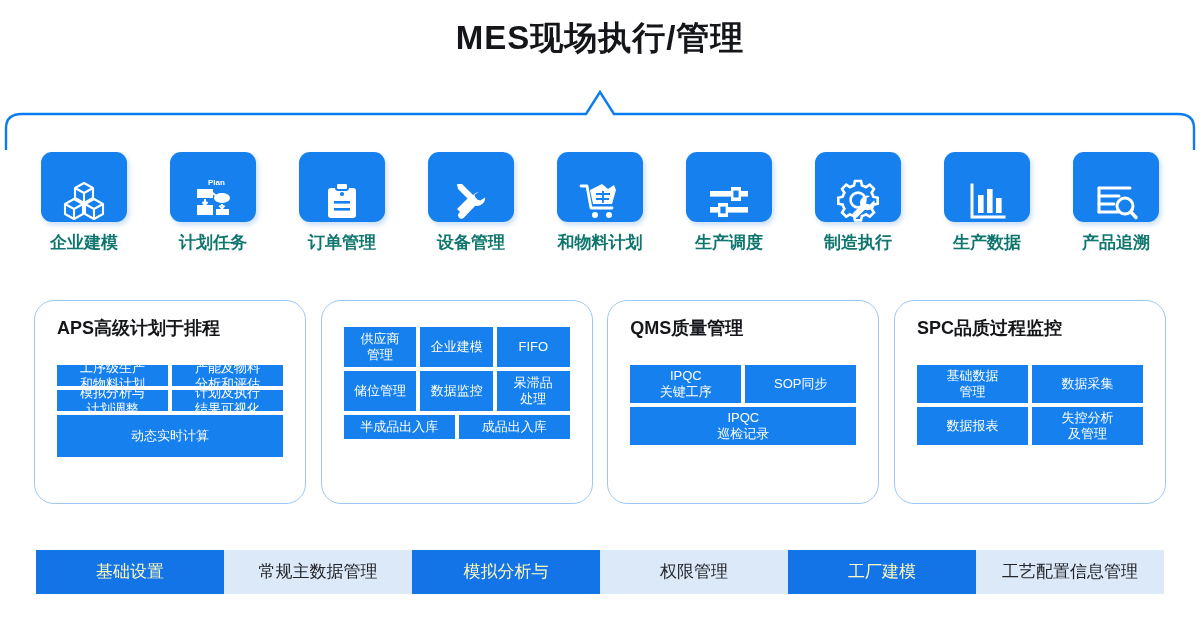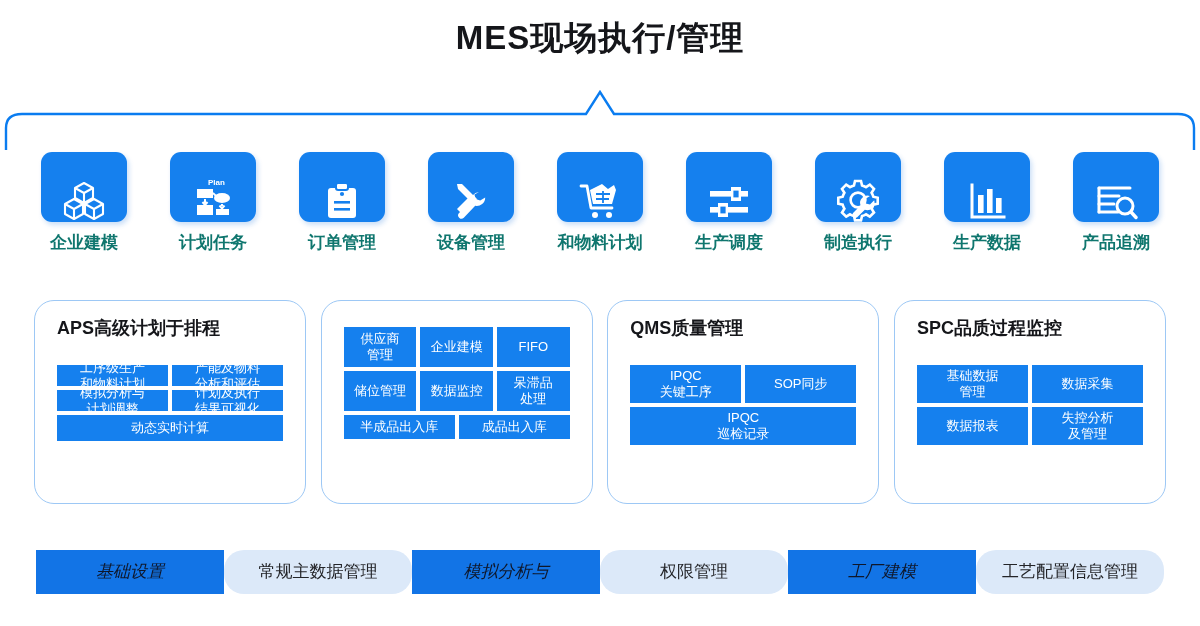--- a/index.html
+++ b/index.html
@@ -109,21 +109,21 @@
     line-height: 16px;
     text-align: center;
     display: flex;
     align-items: center;
     justify-content: center;
     padding: 4px 2px;
     white-space: pre-line;
     flex: 1 1 0;
   }
   .card-aps .cell { height: 21px; }
-  .card-aps .cell.wide { height: 26px; }
+  .card-aps .cell.wide { height: 42px; }
   .card-wms .cell { height: 40px; }
   .card-wms .cell.wide { height: 24px; }
   .card-qms .cell { height: 38px; }
   .card-spc .cell { height: 38px; }
 
   
   #bottom-bar {
     position: absolute;
     left: 36px; top: 550px;
     width: 1128px; height: 44px;
@@ -131,22 +131,22 @@
   }
   .bar-seg {
     flex: 1 1 0;
     display: flex;
     align-items: center;
     justify-content: center;
     font-size: 17px;
     line-height: 20px;
     white-space: nowrap;
   }
-  .bar-seg.dark { background: #1274e6; color: #0f172a; font-style: italic; }
-  .bar-seg.light { background: #dce9f9; color: #232428; border-radius: 20px; }
+  .bar-seg.dark { background: #1274e6; color: #fef9c3; }
+  .bar-seg.light { background: #dce9f9; color: #232428; }
 </style>
 </head>
 <body>
 
 <div id="page">
 
   <div id="title">MES现场执行/管理</div>
 
   <svg id="bracket" viewBox="0 0 1200 62" preserveAspectRatio="none" aria-hidden="true">
     <path d="M6 62 L6 40 Q6 26 22 26 L586 26 L600 4 L614 26 L1178 26 Q1194 26 1194 40 L1194 62" fill="none" stroke="#0a7cf0" stroke-width="2.4" stroke-linejoin="miter" stroke-linecap="round"></path>

